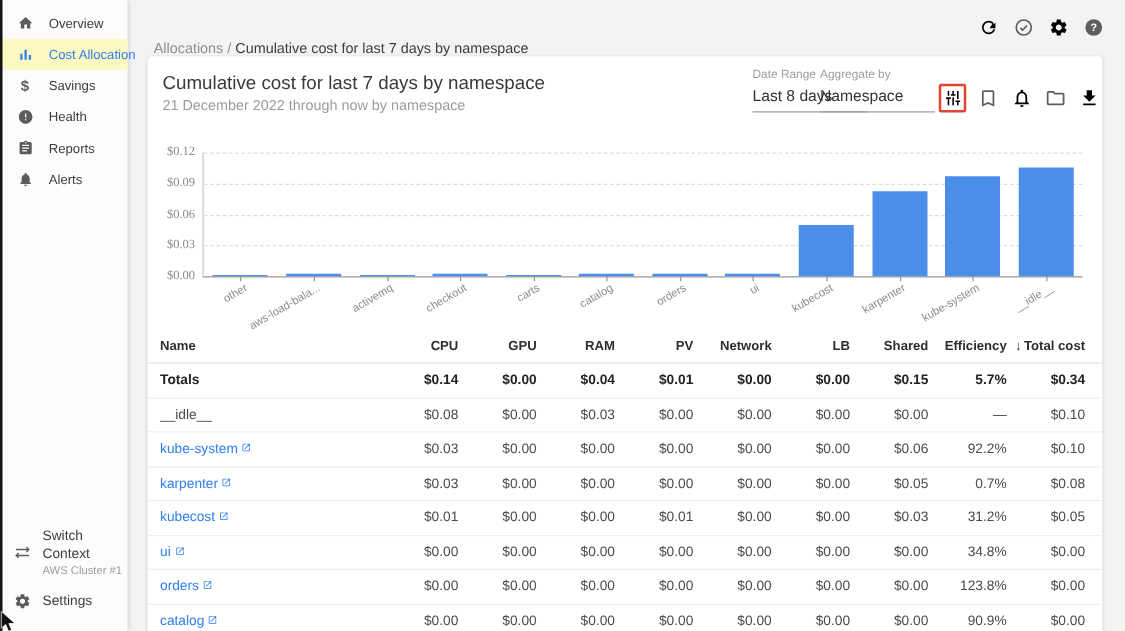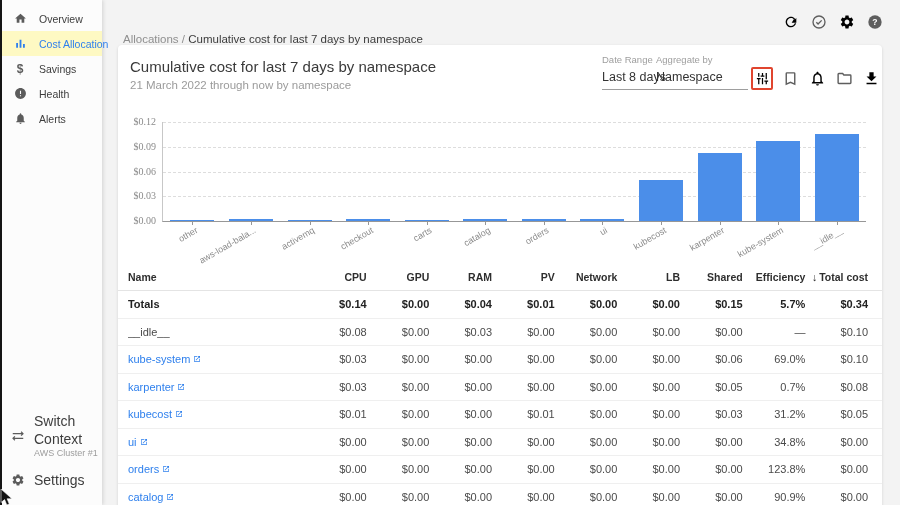--- a/index.html
+++ b/index.html
@@ -15,21 +15,21 @@
   .nav-item .nav-icon{width:14px;height:14px;display:flex;align-items:center;justify-content:center;color:#5c5c5c;flex:0 0 14px;}
   .nav-item svg{width:13px;height:13px;fill:currentColor;display:block;}
   .nav-item .glyph{font-size:12px;font-weight:bold;line-height:1;}
   .nav-item.active{background:#fef9c3;color:#2f80ed;}
   .nav-item.active .nav-icon{color:#2f80ed;}
   .nav-footer{margin-top:auto;padding-bottom:10px;}
   .foot-item{display:flex;align-items:center;gap:8px;padding:6px 0 6px 9px;cursor:pointer;}
   .foot-icon{width:15px;height:15px;color:#5c5c5c;flex:0 0 15px;}
   .foot-icon svg{width:14px;height:14px;fill:currentColor;display:block;}
   .foot-texts{display:flex;flex-direction:column;line-height:1.25;}
-  .foot-label{font-size:14px;color:#3d3d3d;}
+  .foot-label{font-size:11px;color:#3d3d3d;}
   .foot-sub{font-size:9px;color:#9d9d9d;}
   
   .main{position:absolute;left:102px;top:0;width:798px;height:505px;}
   .breadcrumb{position:absolute;left:21px;top:13px;font-size:11.5px;color:#8f8f8f;margin-top:20px;}
   .breadcrumb .cur{color:#3c3c3c;}
   .breadcrumb .parent{cursor:pointer;}
   .topbar-icons{position:absolute;right:16px;top:13px;display:flex;gap:11px;align-items:center;}
   .tb-btn{width:17px;height:17px;border:none;background:none;padding:0;cursor:pointer;color:#5e5e5e;}
   .tb-btn svg{width:16px;height:16px;display:block;}
   
@@ -57,21 +57,21 @@
   .xtick{position:absolute;width:1px;height:4px;background:#979797;top:99px;}
   .xlab{position:absolute;top:103px;font-size:9px;color:#8b8b8b;white-space:nowrap;
         transform:rotate(-30deg);transform-origin:100% 0;}
   
   .table{position:absolute;left:0;top:219px;width:764px;}
   .trow{display:flex;align-items:center;height:27.5px;border-bottom:1px solid #efefef;
         padding:0 14px 0 10px;font-size:11px;color:#4a4a4a;box-sizing:border-box;}
   .thead{height:27px;font-weight:bold;font-size:10.5px;color:#2e2e2e;border-bottom:1px solid #e4e4e4;}
   .c-name{width:176px;flex:0 0 176px;text-align:left;overflow:hidden;white-space:nowrap;}
   .c-num{flex:1;text-align:right;}
-  .trow.totals{font-weight:bold;color:#222;justify-content:flex-end;}
+  .trow.totals{font-weight:bold;color:#222;}
   .name-link{color:#2f80ed;cursor:pointer;display:inline-flex;align-items:center;gap:3px;}
   .name-link svg{width:8px;height:8px;fill:currentColor;}
   .sort-ind{font-weight:bold;margin-right:2px;}
   .cursor{position:absolute;left:0;top:489px;z-index:50;}
 </style>
 </head>
 <body>
 
 <div class="leftstrip"></div>
 
@@ -99,20 +99,28 @@
         </span>
         <span class="nav-label">Savings</span>
       </div>
       <div class="nav-item">
         <span class="nav-icon">
           <svg viewBox="0 0 24 24">
             <path d="M12 2C6.48 2 2 6.48 2 12s4.48 10 10 10 10-4.48 10-10S17.52 2 12 2zm1 15h-2v-2h2v2zm0-4h-2V7h2v6z"></path>
           </svg>
         </span>
         <span class="nav-label">Health</span>
+      </div>
+      <div class="nav-item">
+        <span class="nav-icon">
+          <svg viewBox="0 0 24 24">
+            <path d="M19 3h-4.18C14.4 1.84 13.3 1 12 1c-1.3 0-2.4.84-2.82 2H5c-1.1 0-2 .9-2 2v14c0 1.1.9 2 2 2h14c1.1 0 2-.9 2-2V5c0-1.1-.9-2-2-2zm-7 0c.55 0 1 .45 1 1s-.45 1-1 1-1-.45-1-1 .45-1 1-1zm2 14H7v-2h7v2zm3-4H7v-2h10v2zm0-4H7V7h10v2z"></path>
+          </svg>
+        </span>
+        <span class="nav-label">Reports</span>
       </div>
       <div class="nav-item">
         <span class="nav-icon">
           <svg viewBox="0 0 24 24">
             <path d="M12 22c1.1 0 2-.9 2-2h-4c0 1.1.9 2 2 2zm6-6v-5c0-3.07-1.63-5.64-4.5-6.32V4c0-.83-.67-1.5-1.5-1.5s-1.5.67-1.5 1.5v.68C7.64 5.36 6 7.92 6 11v5l-2 2v1h16v-1l-2-2z"></path>
           </svg>
         </span>
         <span class="nav-label">Alerts</span>
       </div>
     </div>
@@ -159,21 +167,21 @@
             <path d="M19.14 12.94c.04-.3.06-.61.06-.94 0-.32-.02-.64-.07-.94l2.03-1.58c.18-.14.23-.41.12-.61l-1.92-3.32c-.12-.22-.37-.29-.59-.22l-2.39.96c-.5-.38-1.03-.7-1.62-.94l-.36-2.54c-.04-.24-.24-.41-.48-.41h-3.84c-.24 0-.43.17-.47.41l-.36 2.54c-.59.24-1.13.57-1.62.94l-2.39-.96c-.22-.08-.47 0-.59.22L2.74 8.87c-.12.21-.08.47.12.61l2.03 1.58c-.05.3-.09.63-.09.94s.02.64.07.94l-2.03 1.58c-.18.14-.23.41-.12.61l1.92 3.32c.12.22.37.29.59.22l2.39-.96c.5.38 1.03.7 1.62.94l.36 2.54c.05.24.24.41.48.41h3.84c.24 0 .44-.17.47-.41l.36-2.54c.59-.24 1.13-.56 1.62-.94l2.39.96c.22.08.47 0 .59-.22l1.92-3.32c.12-.22.07-.47-.12-.61l-2.01-1.58zM12 15.6c-1.98 0-3.6-1.62-3.6-3.6s1.62-3.6 3.6-3.6 3.6 1.62 3.6 3.6-1.62 3.6-3.6 3.6z"></path>
           </svg></span></button>
       <button class="tb-btn"><span><svg viewBox="0 0 24 24">
             <circle cx="12" cy="12" r="10" fill="currentColor"></circle>
             <text x="12" y="16.5" text-anchor="middle" font-size="13" font-weight="bold" fill="#fff" font-family="Liberation Sans,sans-serif">?</text>
           </svg></span></button>
     </div>
 
   <div class="card">
     <div class="card-title">Cumulative cost for last 7 days by namespace</div>
-    <div class="card-subtitle">21 March 2022 through now by namespace</div>
+    <div class="card-subtitle">21 December 2022 through now by namespace</div>
 
     <div class="control date">
       <div class="ctl-label">Date Range</div>
       <div class="ctl-value">Last 8 days</div>
     </div>
     <div class="control agg">
       <div class="ctl-label">Aggregate by</div>
       <div class="ctl-value">Namespace</div>
     </div>
     <div class="actions" id="actions">
@@ -290,21 +298,21 @@
           <div class="c-name"><span class="name-link">kube-system<span><svg viewBox="0 0 24 24">
                   <path d="M19 19H5V5h7V3H5c-1.1 0-2 .9-2 2v14c0 1.1.9 2 2 2h14c1.1 0 2-.9 2-2v-7h-2v7zM14 3v2h3.59l-9.83 9.83 1.41 1.41L19 6.41V10h2V3h-7z"></path>
                 </svg></span></span></div>
           <div class="c-num">$0.03</div>
           <div class="c-num">$0.00</div>
           <div class="c-num">$0.00</div>
           <div class="c-num">$0.00</div>
           <div class="c-num">$0.00</div>
           <div class="c-num">$0.00</div>
           <div class="c-num">$0.06</div>
-          <div class="c-num">69.0%</div>
+          <div class="c-num">92.2%</div>
           <div class="c-num">$0.10</div>
         </div>
         <div class="trow">
           <div class="c-name"><span class="name-link">karpenter<span><svg viewBox="0 0 24 24">
                   <path d="M19 19H5V5h7V3H5c-1.1 0-2 .9-2 2v14c0 1.1.9 2 2 2h14c1.1 0 2-.9 2-2v-7h-2v7zM14 3v2h3.59l-9.83 9.83 1.41 1.41L19 6.41V10h2V3h-7z"></path>
                 </svg></span></span></div>
           <div class="c-num">$0.03</div>
           <div class="c-num">$0.00</div>
           <div class="c-num">$0.00</div>
           <div class="c-num">$0.00</div>

